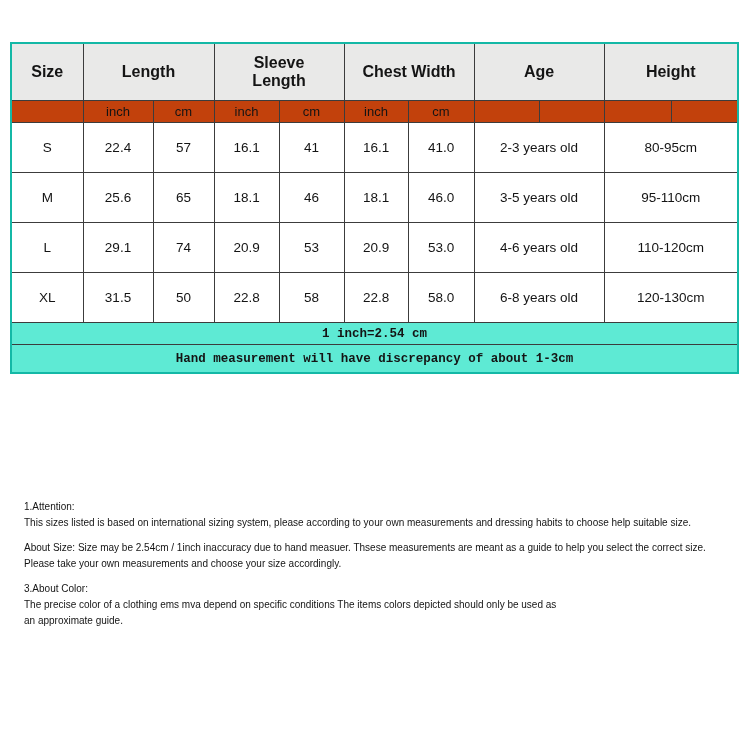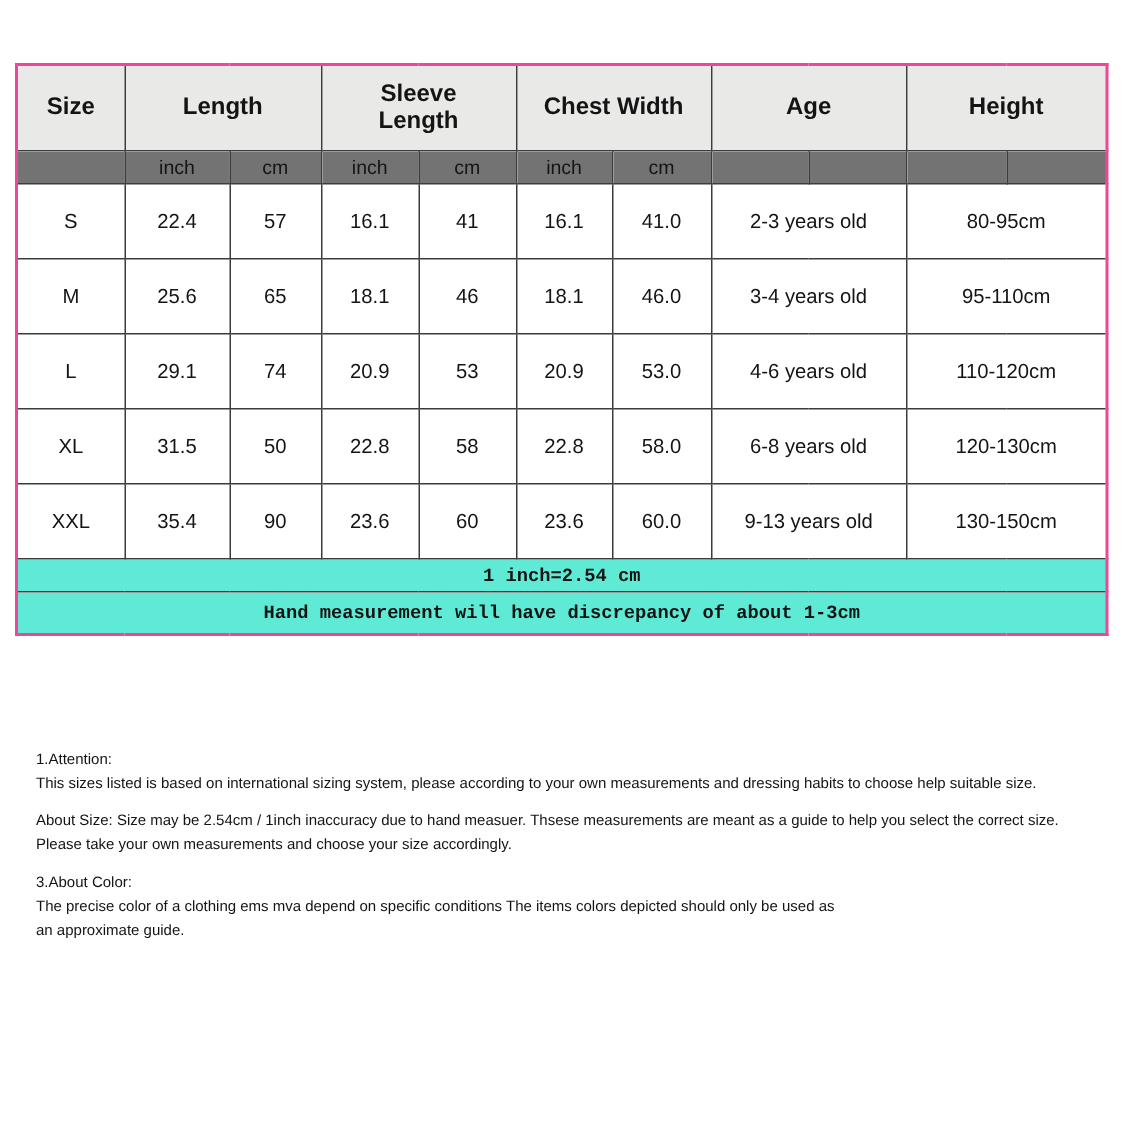--- a/index.html
+++ b/index.html
@@ -3,28 +3,28 @@
 <meta charset="utf-8">
 <style>
   html,body{margin:0;padding:0;background:#fff;}
   .page{
     position:relative;width:750px;height:750px;background:#ffffff;
     font-family:"Liberation Sans",sans-serif;overflow:hidden;color:#141414;
   }
   table.size-chart{
     position:absolute;left:10px;top:42px;width:727px;
     border-collapse:collapse;table-layout:fixed;
-    border:2px solid #ec4899;
+    border:2px solid #14b8a6;
   }
   .size-chart th,.size-chart td{
     border:1px solid #3c3c3c;text-align:center;vertical-align:middle;
     padding:0;color:#141414;overflow:hidden;
   }
   tr.h1 th{background:#e9e9e8;font-size:16px;font-weight:bold;height:56px;line-height:1.15;}
-  tr.h2 td{background:#737373;font-size:13px;font-weight:normal;height:21px;}
+  tr.h2 td{background:#c2410c;font-size:13px;font-weight:normal;height:21px;}
   tbody.data td{background:#ffffff;font-size:13.5px;height:49px;}
   tr.foot1 td{height:21px;}
   tr.foot2 td{height:27px;}
   td.mono{
     font-family:"Liberation Mono",monospace;font-weight:bold;font-size:12.5px;
     background:#5eead4;
   }
   .notes{
     position:absolute;left:24px;top:499px;width:740px;
     font-size:10px;line-height:16px;color:#141414;
@@ -90,21 +90,21 @@
         <td colspan="2">80-95cm</td>
       </tr>
       <tr>
         <td>M</td>
         <td>25.6</td>
         <td>65</td>
         <td>18.1</td>
         <td>46</td>
         <td>18.1</td>
         <td>46.0</td>
-        <td colspan="2">3-4 years old</td>
+        <td colspan="2">3-5 years old</td>
         <td colspan="2">95-110cm</td>
       </tr>
       <tr>
         <td>L</td>
         <td>29.1</td>
         <td>74</td>
         <td>20.9</td>
         <td>53</td>
         <td>20.9</td>
         <td>53.0</td>
@@ -114,31 +114,20 @@
       <tr>
         <td>XL</td>
         <td>31.5</td>
         <td>50</td>
         <td>22.8</td>
         <td>58</td>
         <td>22.8</td>
         <td>58.0</td>
         <td colspan="2">6-8 years old</td>
         <td colspan="2">120-130cm</td>
-      </tr>
-      <tr>
-        <td>XXL</td>
-        <td>35.4</td>
-        <td>90</td>
-        <td>23.6</td>
-        <td>60</td>
-        <td>23.6</td>
-        <td>60.0</td>
-        <td colspan="2">9-13 years old</td>
-        <td colspan="2">130-150cm</td>
       </tr>
     </tbody>
     <tbody>
       <tr class="foot1">
         <td class="mono" colspan="11">1 inch=2.54 cm</td>
       </tr>
       <tr class="foot2">
         <td class="mono" colspan="11">Hand measurement will have discrepancy of about 1-3cm</td>
       </tr>
     </tbody>

